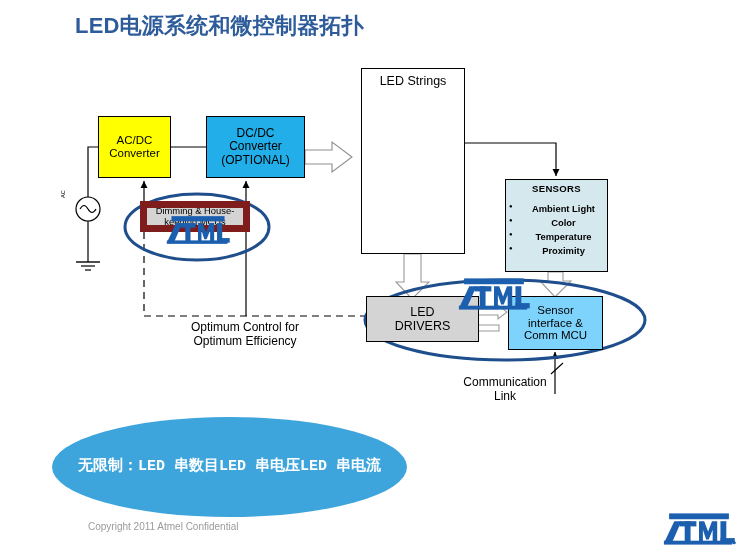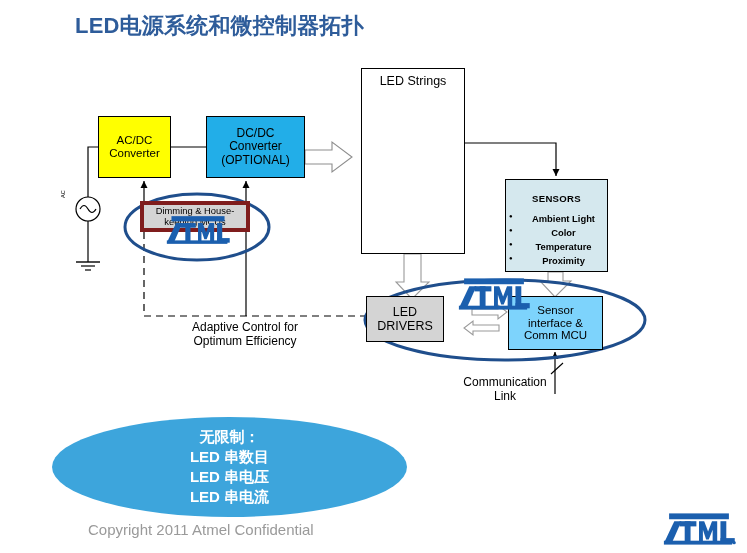--- a/index.html
+++ b/index.html
@@ -19,49 +19,49 @@
   
   .box{position:absolute;box-sizing:border-box;border:1px solid #000;
        display:flex;align-items:center;justify-content:center;
        text-align:center;line-height:1.12;color:#000;}
 
   .box-acdc{left:98px;top:116px;width:73px;height:62px;background:#FFFF00;font-size:11.5px;}
   .box-dcdc{left:206px;top:116px;width:99px;height:62px;background:#22AEE8;font-size:12px;}
   .box-ledstrings{left:361px;top:68px;width:104px;height:186px;background:#fff;
                   align-items:flex-start;justify-content:center;padding-top:5px;font-size:12.5px;}
   .box-sensors{left:505px;top:179px;width:103px;height:93px;background:#D5E8EE;
-               display:block;padding:14px 0 0 0;font-size:9.4px;}
+               display:block;padding:4px 0 0 0;font-size:9.4px;}
   .box-sensors .s-title{font-weight:bold;text-align:center;font-size:9.6px;letter-spacing:.3px;}
   .box-sensors ul{margin:7px 0 0 0;padding:0 0 0 14px;list-style:none;}
   .box-sensors li{font-weight:bold;font-size:9.4px;line-height:1.5;position:relative;}
   .box-sensors li:before{content:"\25CF";position:absolute;left:-11px;top:0;font-size:6px;}
 
   .box-dim{left:140px;top:201px;width:110px;height:31px;background:#D4D4D4;
-           font-size:9.4px;border:4px solid #7f1d1d;}
-  .box-drv{left:366px;top:296px;width:78px;height:46px;background:#D4D4D4;font-size:12.5px;}
+           font-size:9.4px;border:7px solid #7f1d1d;}
+  .box-drv{left:366px;top:296px;width:113px;height:46px;background:#D4D4D4;font-size:12.5px;}
   .box-smcu{left:508px;top:296px;width:95px;height:54px;background:#7dd3fc;font-size:11.5px;}
 
   
   .dlabel{position:absolute;text-align:center;color:#000;line-height:1.18;}
   .lbl-adaptive{left:170px;top:320px;width:150px;font-size:12px;}
   .lbl-comm{left:440px;top:375px;width:130px;font-size:12px;}
   .lbl-ac{position:absolute;left:60px;top:198px;font-size:5.5px;color:#000;
           transform:rotate(-90deg);transform-origin:left top;}
 
   
-  .ellipse{position:absolute;border-radius:50%;display:flex;flex-direction:column;
-           align-items:center;justify-content:center;text-align:center;color:#fff;}
+  .ellipse{position:absolute;border-radius:50%;display:flex;flex-direction:row;
+           align-items:center;justify-content:center;text-align:center;color:#fff;font-family:Liberation Mono, monospace;}
   .ell-light{left:52px;top:417px;width:355px;height:100px;background:#3DA5DC;}
   .ell-light .l1{font-size:15px;font-weight:bold;line-height:1.32;}
   .ell-dark{left:434px;top:419px;width:222px;height:88px;background:#1330C8;}
   .ell-dark .d1{font-size:12.5px;font-weight:bold;line-height:1.5;}
   .ell-dark .d2{font-size:16px;font-weight:bold;line-height:1.35;}
 
   
-  .footer{position:absolute;left:88px;top:521px;font-size:15px;color:#9a9a9a;}
+  .footer{position:absolute;left:88px;top:521px;font-size:10px;color:#9a9a9a;}
 
   
   .atmel{position:absolute;}
   .atmel svg{display:block;}
 </style>
 </head>
 <body>
 
 <div id="slide">
 
@@ -249,21 +249,21 @@
     <div>
       <span>Sensor</span><br>
       <span>interface &amp;</span><br>
       <span>Comm MCU</span>
     </div>
   </div>
 
   <div class="lbl-ac">AC</div>
 
   <div class="dlabel lbl-adaptive">
-    <span>Adaptive Control for</span><br>
+    <span>Optimum Control for</span><br>
     <span>Optimum Efficiency</span>
   </div>
 
   <div class="dlabel lbl-comm">
     <span>Communication</span><br>
     <span>Link</span>
   </div>
 
   <div class="atmel" style="left:163px;top:215px;width:70px;height:30px;">
     <svg viewBox="0 0 120 52" width="70" height="30" xmlns="http://www.w3.org/2000/svg">

